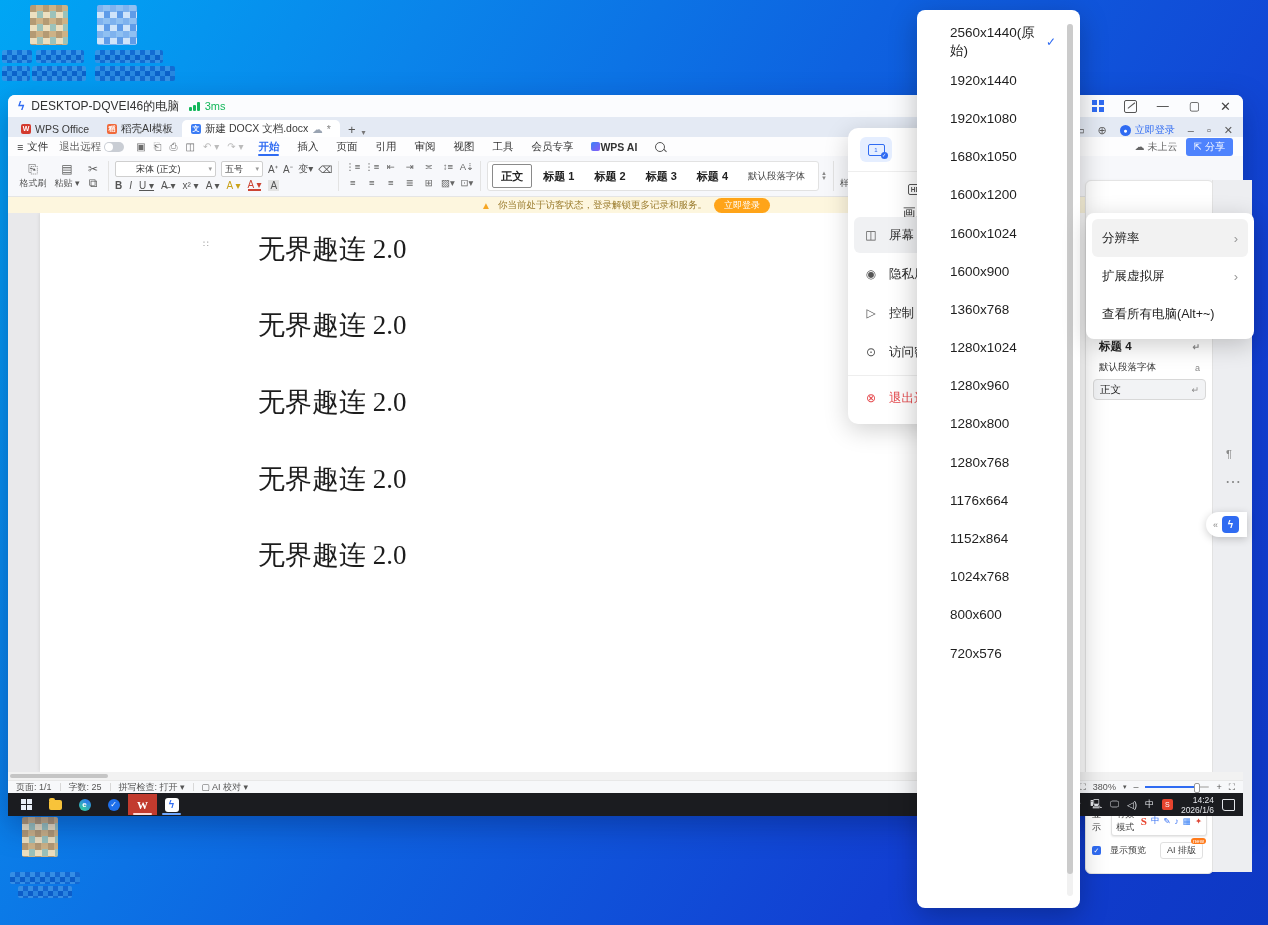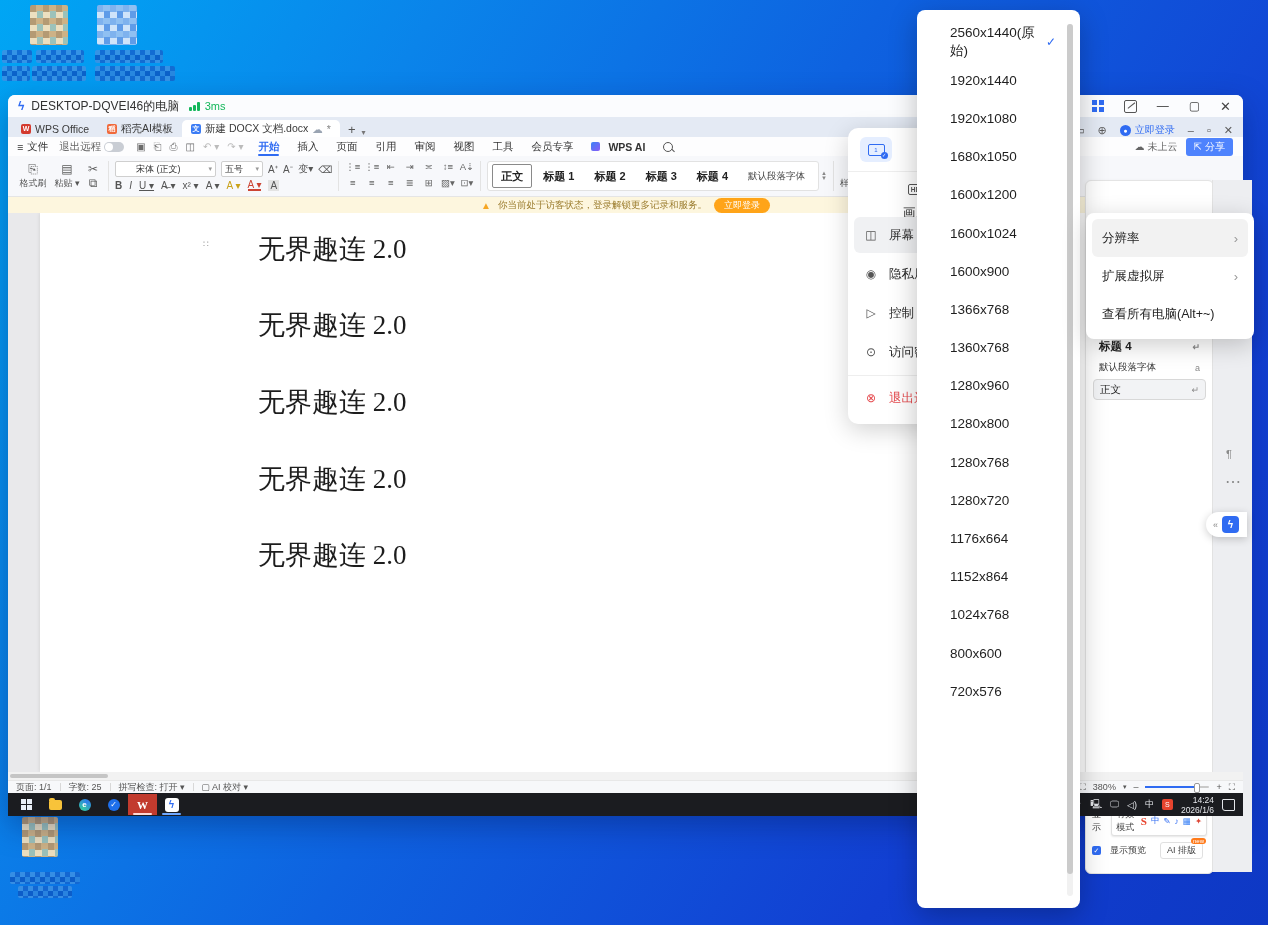--- a/index.html
+++ b/index.html
@@ -249,21 +249,21 @@
           <span class="mitem">
             <span>视图</span>
           </span>
           <span class="mitem">
             <span>工具</span>
           </span>
           <span class="mitem">
             <span>会员专享</span>
           </span>
         </span>
-      <span class="mitem" style="gap:8px;">
+      <span class="mitem" style="gap:0;">
         <span class="ailogo"></span>
         <span style="font-weight:bold;">WPS AI</span>
       </span>
       <span class="mitem">
           <span class="searchg"></span>
         </span>
       <span style="margin-left:auto;display:flex;align-items:center;gap:8px;margin-right:10px;">
         <span class="cloudchip">
             <span>☁</span>
             <span>未上云</span>
@@ -573,41 +573,37 @@
         </div>
         <div class="res-item">
           <span>1600x1024</span>
           <span class="rcheck"></span>
         </div>
         <div class="res-item">
           <span>1600x900</span>
           <span class="rcheck"></span>
         </div>
         <div class="res-item">
-          <span>1366x768</span>
-          <span class="rcheck"></span>
-        </div>
-        <div class="res-item">
           <span>1360x768</span>
           <span class="rcheck"></span>
         </div>
         <div class="res-item">
+          <span>1280x1024</span>
+          <span class="rcheck"></span>
+        </div>
+        <div class="res-item">
           <span>1280x960</span>
           <span class="rcheck"></span>
         </div>
         <div class="res-item">
           <span>1280x800</span>
           <span class="rcheck"></span>
         </div>
         <div class="res-item">
           <span>1280x768</span>
-          <span class="rcheck"></span>
-        </div>
-        <div class="res-item">
-          <span>1280x720</span>
           <span class="rcheck"></span>
         </div>
         <div class="res-item">
           <span>1176x664</span>
           <span class="rcheck"></span>
         </div>
         <div class="res-item">
           <span>1152x864</span>
           <span class="rcheck"></span>
         </div>

